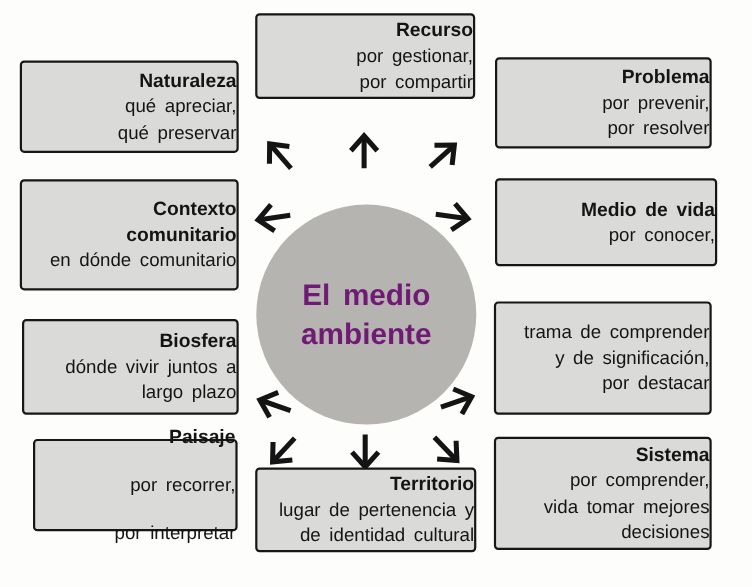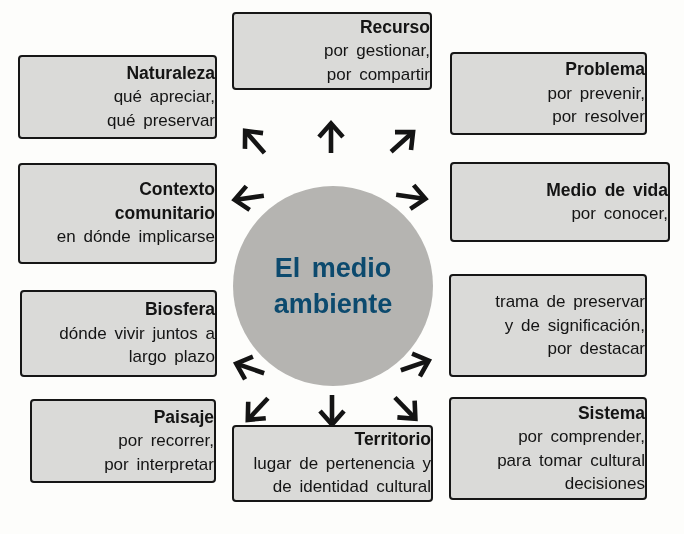--- a/index.html
+++ b/index.html
@@ -14,35 +14,35 @@
     background:#dadad8; border:2.5px solid #161616; border-radius:4px;
     display:flex; flex-direction:column; align-items:flex-end; justify-content:center;
     text-align:center; font-size:17px; line-height:23.5px; word-spacing:0.18em;
   }
   .node-title { font-weight:bold; font-size:17.5px; }
   .node-line  { font-weight:normal; }
   #box-recurso     { left:232px; top:12px;  width:200px; height:78px; }
   #box-naturaleza  { left:18px;  top:55px;  width:199px; height:84px; }
   #box-problema    { left:450px; top:52px;  width:197px; height:83px; }
   #box-proyecto    { left:18px;  top:163px; width:199px; height:101px; }
-  #box-medio       { left:450px; top:162px; width:220px; height:80px; }
+  #box-medio       { left:450px; top:162px; width:202px; height:80px; }
   #box-biosfera    { left:20px;  top:290px; width:197px; height:87px; }
   #box-contexto    { left:449px; top:274px; width:198px; height:103px; }
-  #box-paisaje     { left:30px;  top:399px; width:186px; height:84px; }
+  #box-paisaje     { left:30px;  top:399px; width:186px; height:84px;gap:20px; }
   #box-sistema     { left:449px; top:397px; width:198px; height:103px; }
   #box-territorio  { left:232px; top:425px; width:201px; height:77px; }
 
   .circle {
     position:absolute; left:233px; top:186px; width:200px; height:200px;
     border-radius:50%; background:#b5b4b1;
     display:flex; flex-direction:column; align-items:center; justify-content:center;
   }
   .circle-line {
     font-weight:bold; font-size:27px; line-height:36px;
-    text-align:center; color:#0c4a6e; word-spacing:0.15em;
+    text-align:center; color:#701a75; word-spacing:0.15em;
   }
 
   .arrow { position:absolute; width:38px; height:38px; }
   .arrow svg { display:block; width:100%; height:100%; }
   #arrow-up-left     { left:235px; top:122px; transform:rotate(-131deg); }
   #arrow-up          { left:312px; top:118px; transform:rotate(-90deg); }
   #arrow-up-right    { left:384px; top:122px; transform:rotate(-42deg); }
   #arrow-left-upper  { left:229px; top:179px; transform:rotate(172deg); }
   #arrow-right-upper { left:393px; top:178px; transform:rotate(8deg); }
   #arrow-left-lower  { left:230px; top:349px; transform:rotate(199deg); }
@@ -136,50 +136,50 @@
 
   <div class="node" id="box-problema">
     <div class="node-title">Problema</div>
     <div class="node-line">por prevenir,</div>
     <div class="node-line">por resolver</div>
   </div>
 
   <div class="node" id="box-proyecto">
     <div class="node-title">Contexto</div>
     <div class="node-title">comunitario</div>
-    <div class="node-line">en dónde implicarse</div>
+    <div class="node-line">en dónde comunitario</div>
   </div>
 
   <div class="node" id="box-medio">
     <div class="node-title">Medio de vida</div>
     <div class="node-line">por conocer,</div>
   </div>
 
   <div class="node" id="box-biosfera">
     <div class="node-title">Biosfera</div>
     <div class="node-line">dónde vivir juntos a</div>
     <div class="node-line">largo plazo</div>
   </div>
 
   <div class="node" id="box-contexto">
-    <div class="node-line">trama de preservar</div>
+    <div class="node-line">trama de comprender</div>
     <div class="node-line">y de significación,</div>
     <div class="node-line">por destacar</div>
   </div>
 
   <div class="node" id="box-paisaje">
     <div class="node-title">Paisaje</div>
     <div class="node-line">por recorrer,</div>
     <div class="node-line">por interpretar</div>
   </div>
 
   <div class="node" id="box-sistema">
     <div class="node-title">Sistema</div>
     <div class="node-line">por comprender,</div>
-    <div class="node-line">para tomar cultural</div>
+    <div class="node-line">vida tomar mejores</div>
     <div class="node-line">decisiones</div>
   </div>
 
   <div class="node" id="box-territorio">
     <div class="node-title">Territorio</div>
     <div class="node-line">lugar de pertenencia y</div>
     <div class="node-line">de identidad cultural</div>
   </div>
 
 </div>

